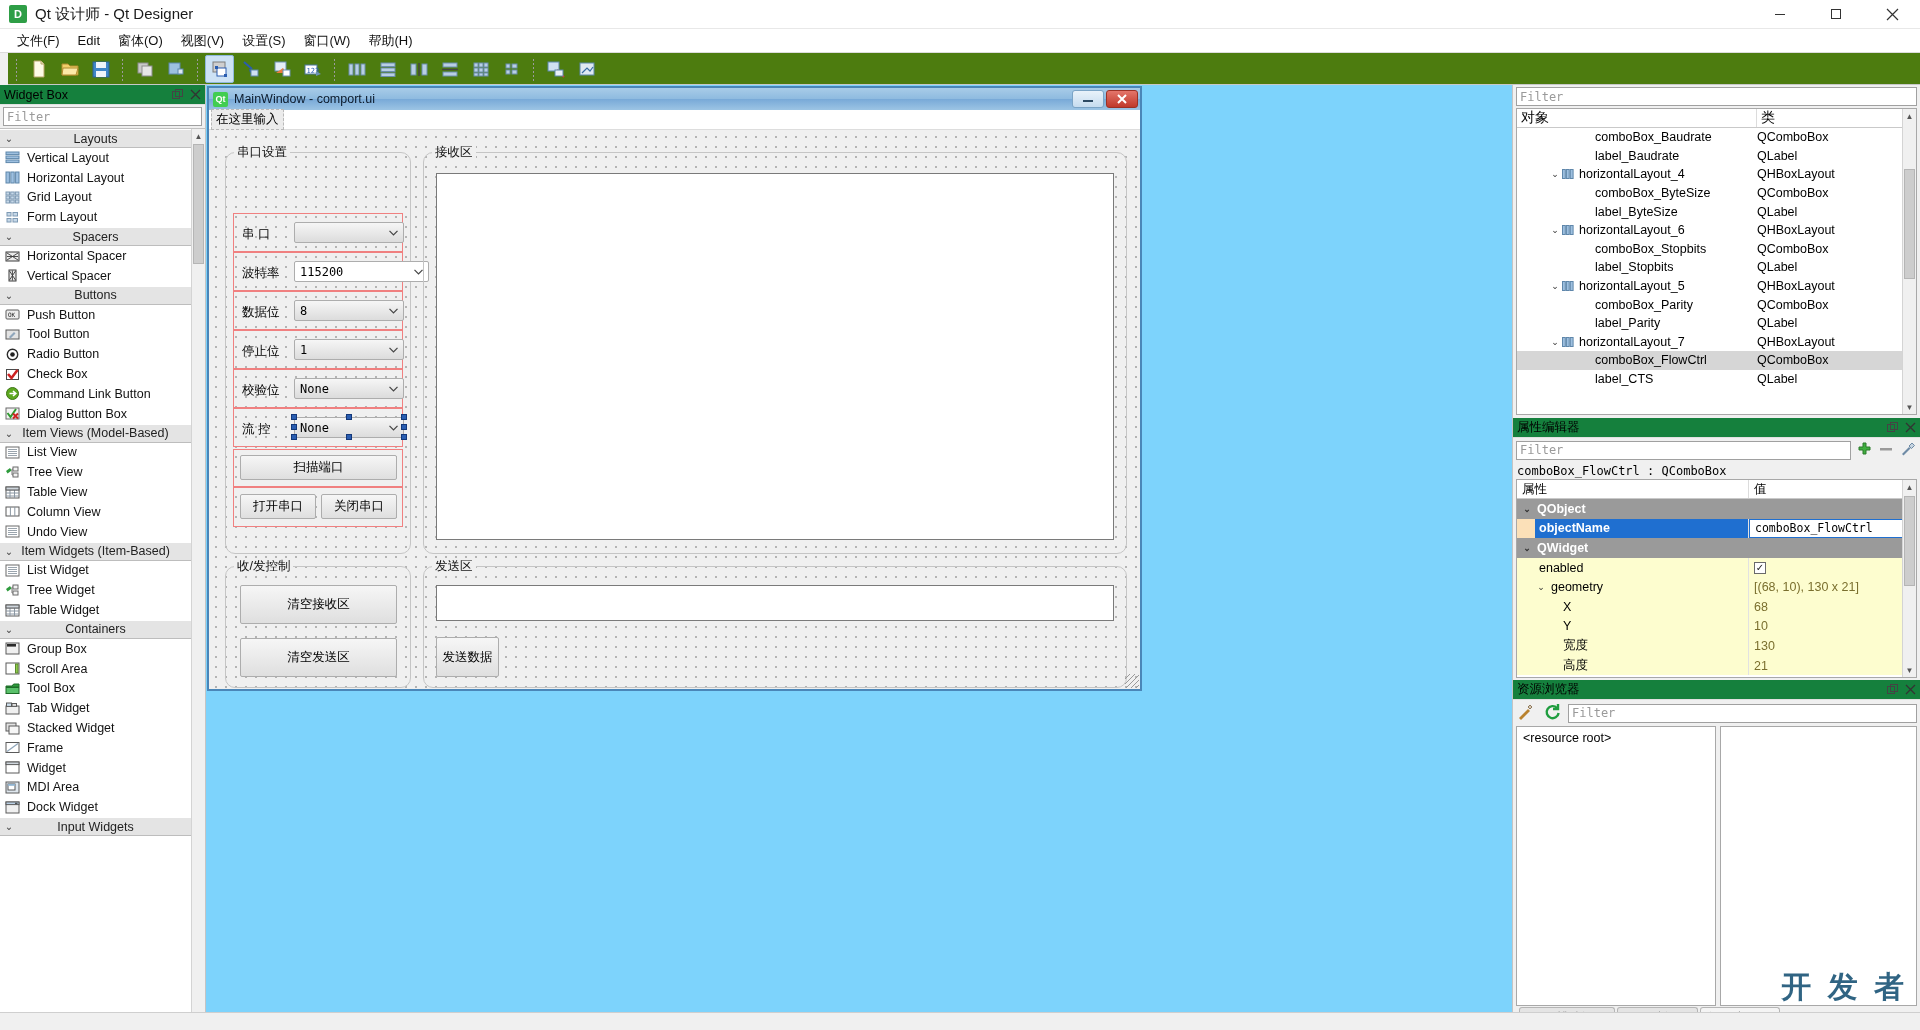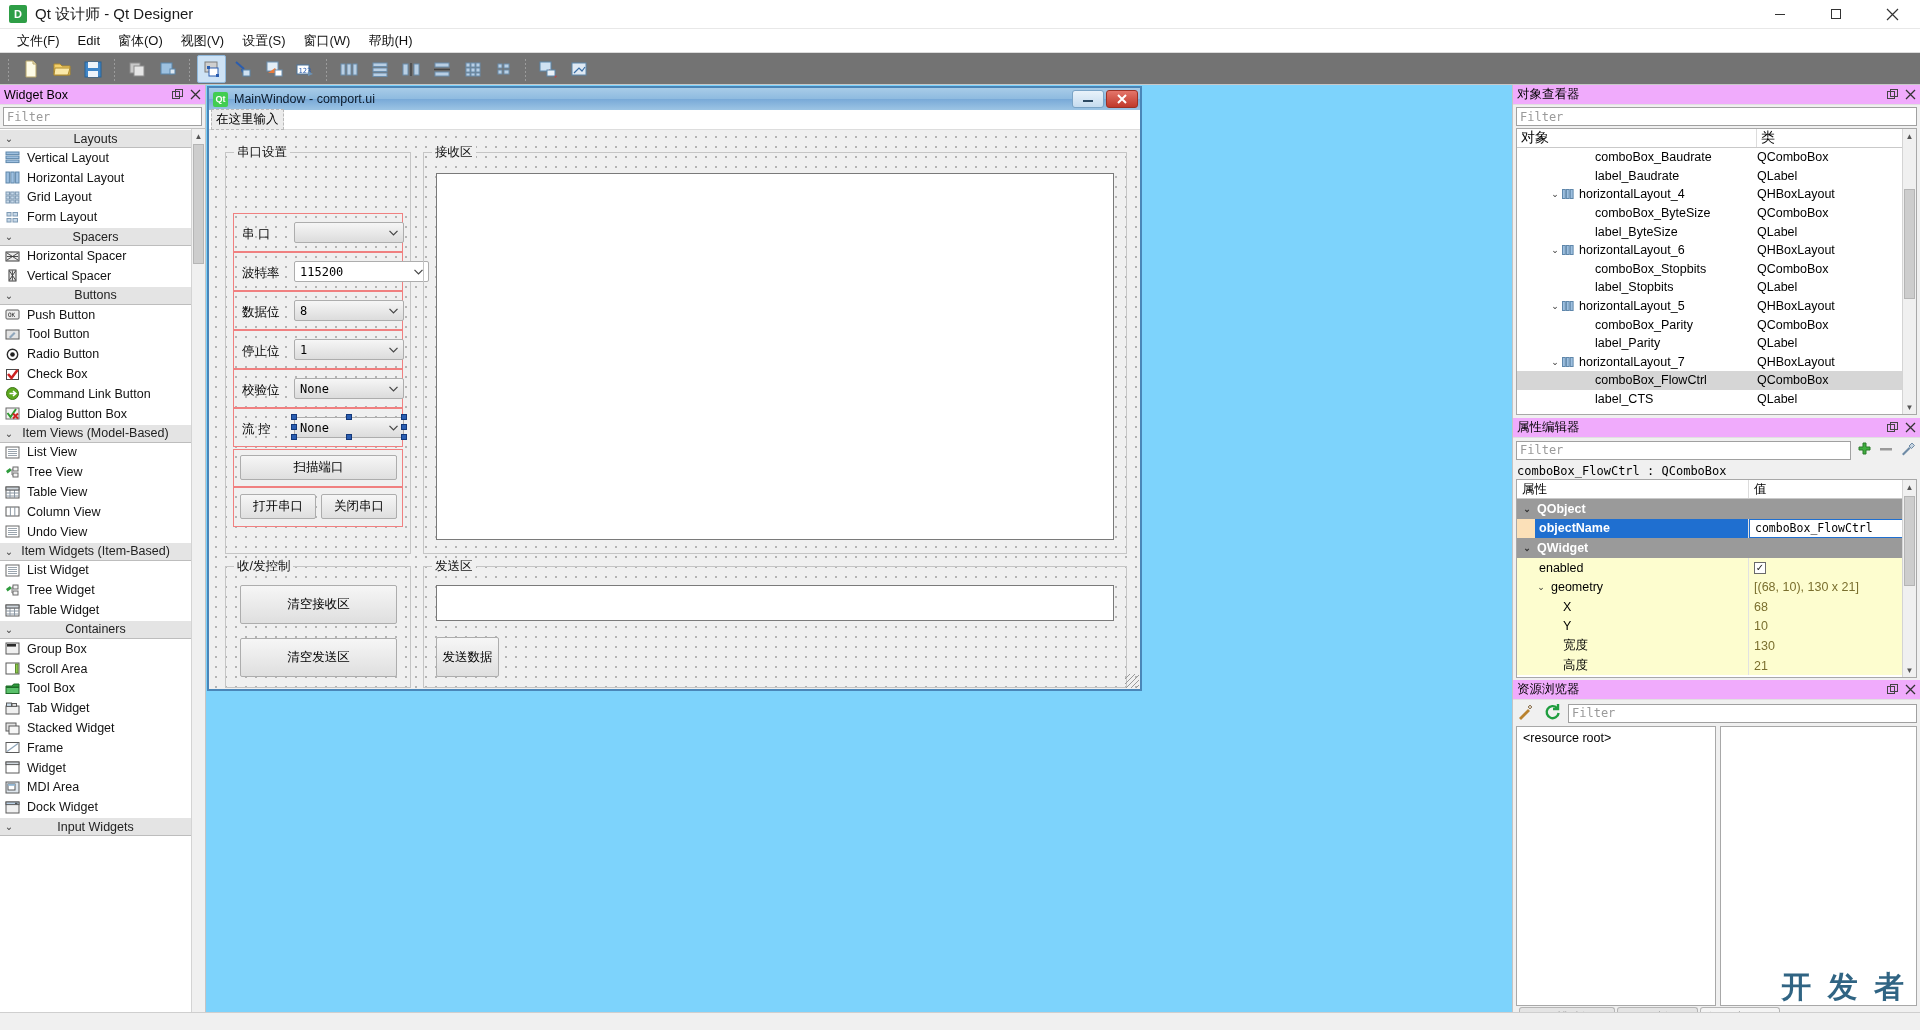--- a/index.html
+++ b/index.html
@@ -50,24 +50,24 @@
     padding-left: 8px;
     border-bottom: 1px solid #dcdcdc;
     flex: none;
   }
   .menu-item {
     padding: 3px 9px; font-size: 13px; color: #111; cursor: default;
   }
 
   
   .toolbar {
-    height: 32px; background: #737373;
+    height: 32px; background: #4d7c0f;
     display: flex; align-items: center;
     border-bottom: 1px solid #c8c8c8;
-    flex: none; padding-left: 2px;
+    flex: none; padding-left: 2px; margin-left: 8px;
   }
   .tbar-grip {
     width: 7px; height: 24px; margin: 0 3px;
     background-image: radial-gradient(#9b9b9b 1px, transparent 1px);
     background-size: 3px 4px;
     background-position: 2px 1px;
     background-repeat: repeat-y;
   }
   .tbtn {
     width: 29px; height: 28px;
@@ -79,21 +79,21 @@
   .tbtn.active { background: #cde2f5; border-color: #8fb8dc; }
 
   
   .body {
     flex: 1; display: flex; min-height: 0;
     background: #f0f0f0;
   }
 
   
   .dock-title {
-    height: 20px; background: #f0abfc;
+    height: 20px; background: #15803d;
     display: flex; align-items: center;
     font-size: 12.5px; padding-left: 4px;
     border-bottom: 1px solid #e0e0e0;
     color: #000;
   }
   .dock-title .t { flex: 1; }
   .dock-title .dbtn { width: 16px; height: 16px; display:flex; align-items:center; justify-content:center; margin-right:2px; }
   .filter-input {
     height: 19px; margin: 2px 3px; background: #fff;
     border: 1px solid #a0a0a0;
@@ -201,21 +201,21 @@
     position: absolute; right: 1px; bottom: 1px; width: 14px; height: 14px;
     background-image:
       linear-gradient(135deg, transparent 45%, #9a9a9a 45%, #9a9a9a 55%, transparent 55%);
     background-size: 5px 5px;
   }
 
   
   .gbox {
     position: absolute;
     border: 1px solid #c5c5c5;
-    border-radius: 0;
+    border-radius: 10px;
   }
   .gbox > .gtitle {
     position: absolute; top: -9px; left: 8px;
     background: #f0f0f0; padding: 0 3px;
     font-size: 12.5px; color: #111;
   }
   .redbox {
     position: absolute; border: 1px solid #f08080;
   }
   .row-lbl {
@@ -986,34 +986,20 @@
           </div>
 
           <div class="sizegrip"></div>
         </div>
       </div>
     </div>
 
     <div class="rightcol">
 
       <div class="objinspector">
-        <div class="dock-title">
-          <span class="t">对象查看器</span>
-          <span class="dbtn">
-            <svg width="11" height="11" viewBox="0 0 11 11">
-                <rect x="0.5" y="2.5" width="7" height="7" fill="none" stroke="#444"></rect>
-                <rect x="3.5" y="0.5" width="7" height="7" fill="none" stroke="#444"></rect>
-              </svg>
-          </span>
-          <span class="dbtn">
-            <svg width="11" height="11" viewBox="0 0 11 11">
-                <path d="M1 1 L10 10 M10 1 L1 10" stroke="#333" stroke-width="1.3"></path>
-              </svg>
-          </span>
-        </div>
         <div class="filter-input">Filter</div>
         <div class="tree">
           <div class="tree-head">
             <div class="c1">对象</div>
             <div class="c2">类</div>
           </div>
           <div id="tree-rows">
               <div class="tree-row">
                 <div class="name">
                   <span style="width: 48px; display: inline-block; flex: 0 0 auto;"></span>

